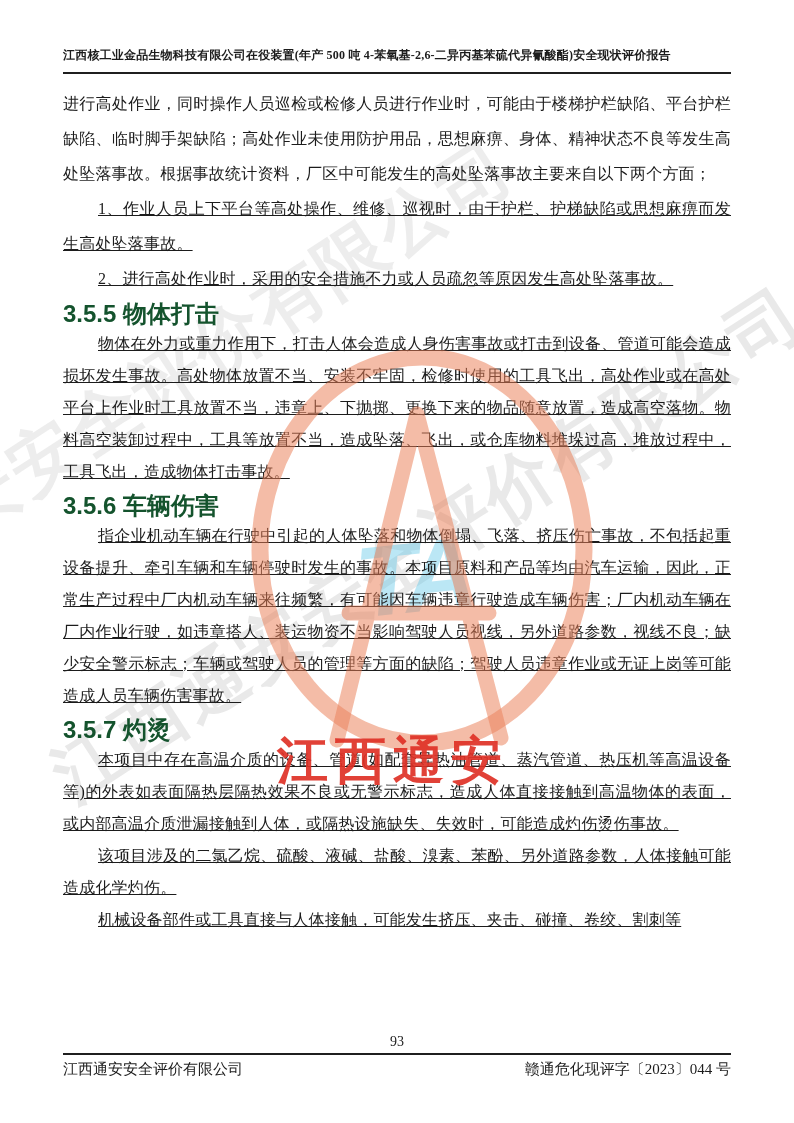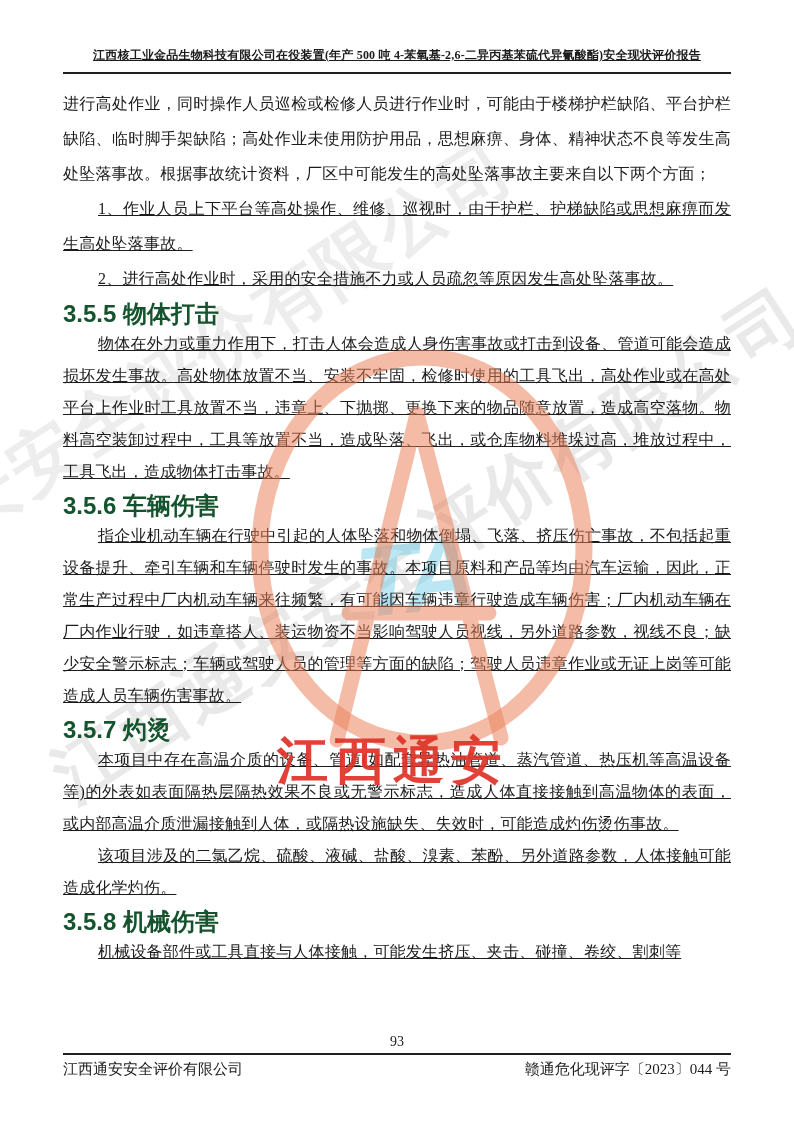--- a/index.html
+++ b/index.html
@@ -10,28 +10,26 @@
     background:#ffffff;
     overflow:hidden;
     font-family:"Liberation Serif", serif;
     color:#1c1c1c;
   }
   
   .doc-header{
     position:absolute;left:63px;right:63px;top:47px;
   }
   .doc-header .title{
-    text-align:center;
     font-size:12px;
     font-weight:bold;
     letter-spacing:0.2px;
     padding-bottom:8px;
     border-bottom:2px solid #1f1f1f;
     white-space:nowrap;
-    text-decoration:underline;
   }
   
   .doc-body{
     position:absolute;left:63px;right:63px;top:86px;
     z-index:3;
   }
   .para{
     margin:0;
     font-size:16px;
     line-height:32px;
@@ -121,21 +119,20 @@
       <p class="para lead">进行高处作业，同时操作人员巡检或检修人员进行作业时，可能由于楼梯护栏缺陷、平台护栏缺陷、临时脚手架缺陷；高处作业未使用防护用品，思想麻痹、身体、精神状态不良等发生高处坠落事故。根据事故统计资料，厂区中可能发生的高处坠落事故主要来自以下两个方面；</p>
       <p class="para indent lead">1、作业人员上下平台等高处操作、维修、巡视时，由于护栏、护梯缺陷或思想麻痹而发生高处坠落事故。</p>
       <p class="para indent lead">2、进行高处作业时，采用的安全措施不力或人员疏忽等原因发生高处坠落事故。</p>
       <h2 class="sec-heading">3.5.5 物体打击</h2>
       <p class="para indent">物体在外力或重力作用下，打击人体会造成人身伤害事故或打击到设备、管道可能会造成损坏发生事故。高处物体放置不当、安装不牢固，检修时使用的工具飞出，高处作业或在高处平台上作业时工具放置不当，违章上、下抛掷、更换下来的物品随意放置，造成高空落物。物料高空装卸过程中，工具等放置不当，造成坠落、飞出，或仓库物料堆垛过高，堆放过程中，工具飞出，造成物体打击事故。</p>
       <h2 class="sec-heading">3.5.6 车辆伤害</h2>
       <p class="para indent">指企业机动车辆在行驶中引起的人体坠落和物体倒塌、飞落、挤压伤亡事故，不包括起重设备提升、牵引车辆和车辆停驶时发生的事故。本项目原料和产品等均由汽车运输，因此，正常生产过程中厂内机动车辆来往频繁，有可能因车辆违章行驶造成车辆伤害；厂内机动车辆在厂内作业行驶，如违章搭人、装运物资不当影响驾驶人员视线，另外道路参数，视线不良；缺少安全警示标志；车辆或驾驶人员的管理等方面的缺陷；驾驶人员违章作业或无证上岗等可能造成人员车辆伤害事故。</p>
       <h2 class="sec-heading">3.5.7 灼烫</h2>
       <p class="para indent">本项目中存在高温介质的设备、管道(如配套导热油管道、蒸汽管道、热压机等高温设备等)的外表如表面隔热层隔热效果不良或无警示标志，造成人体直接接触到高温物体的表面，或内部高温介质泄漏接触到人体，或隔热设施缺失、失效时，可能造成灼伤烫伤事故。</p>
       <p class="para indent">该项目涉及的二氯乙烷、硫酸、液碱、盐酸、溴素、苯酚、另外道路参数，人体接触可能造成化学灼伤。</p>
-      <h2 class="sec-heading">3.5.8 机械伤害</h2>
       <p class="para indent">机械设备部件或工具直接与人体接触，可能发生挤压、夹击、碰撞、卷绞、割刺等</p>
     </main>
 
   <svg class="wm wm-stamp" width="346" height="400" viewBox="0 0 346 400" fill="none">
     <ellipse cx="173" cy="200" rx="162" ry="193" stroke="rgba(234,126,86,0.55)" stroke-width="17" fill="none"></ellipse>
     <path d="M168 64 L88 390 M168 64 L252 388 M100 263 L240 263" stroke="rgba(234,126,86,0.55)" stroke-width="15" stroke-linecap="round" fill="none"></path>
   </svg>
 
   <div class="wm wm-red">江西通安</div>
 

